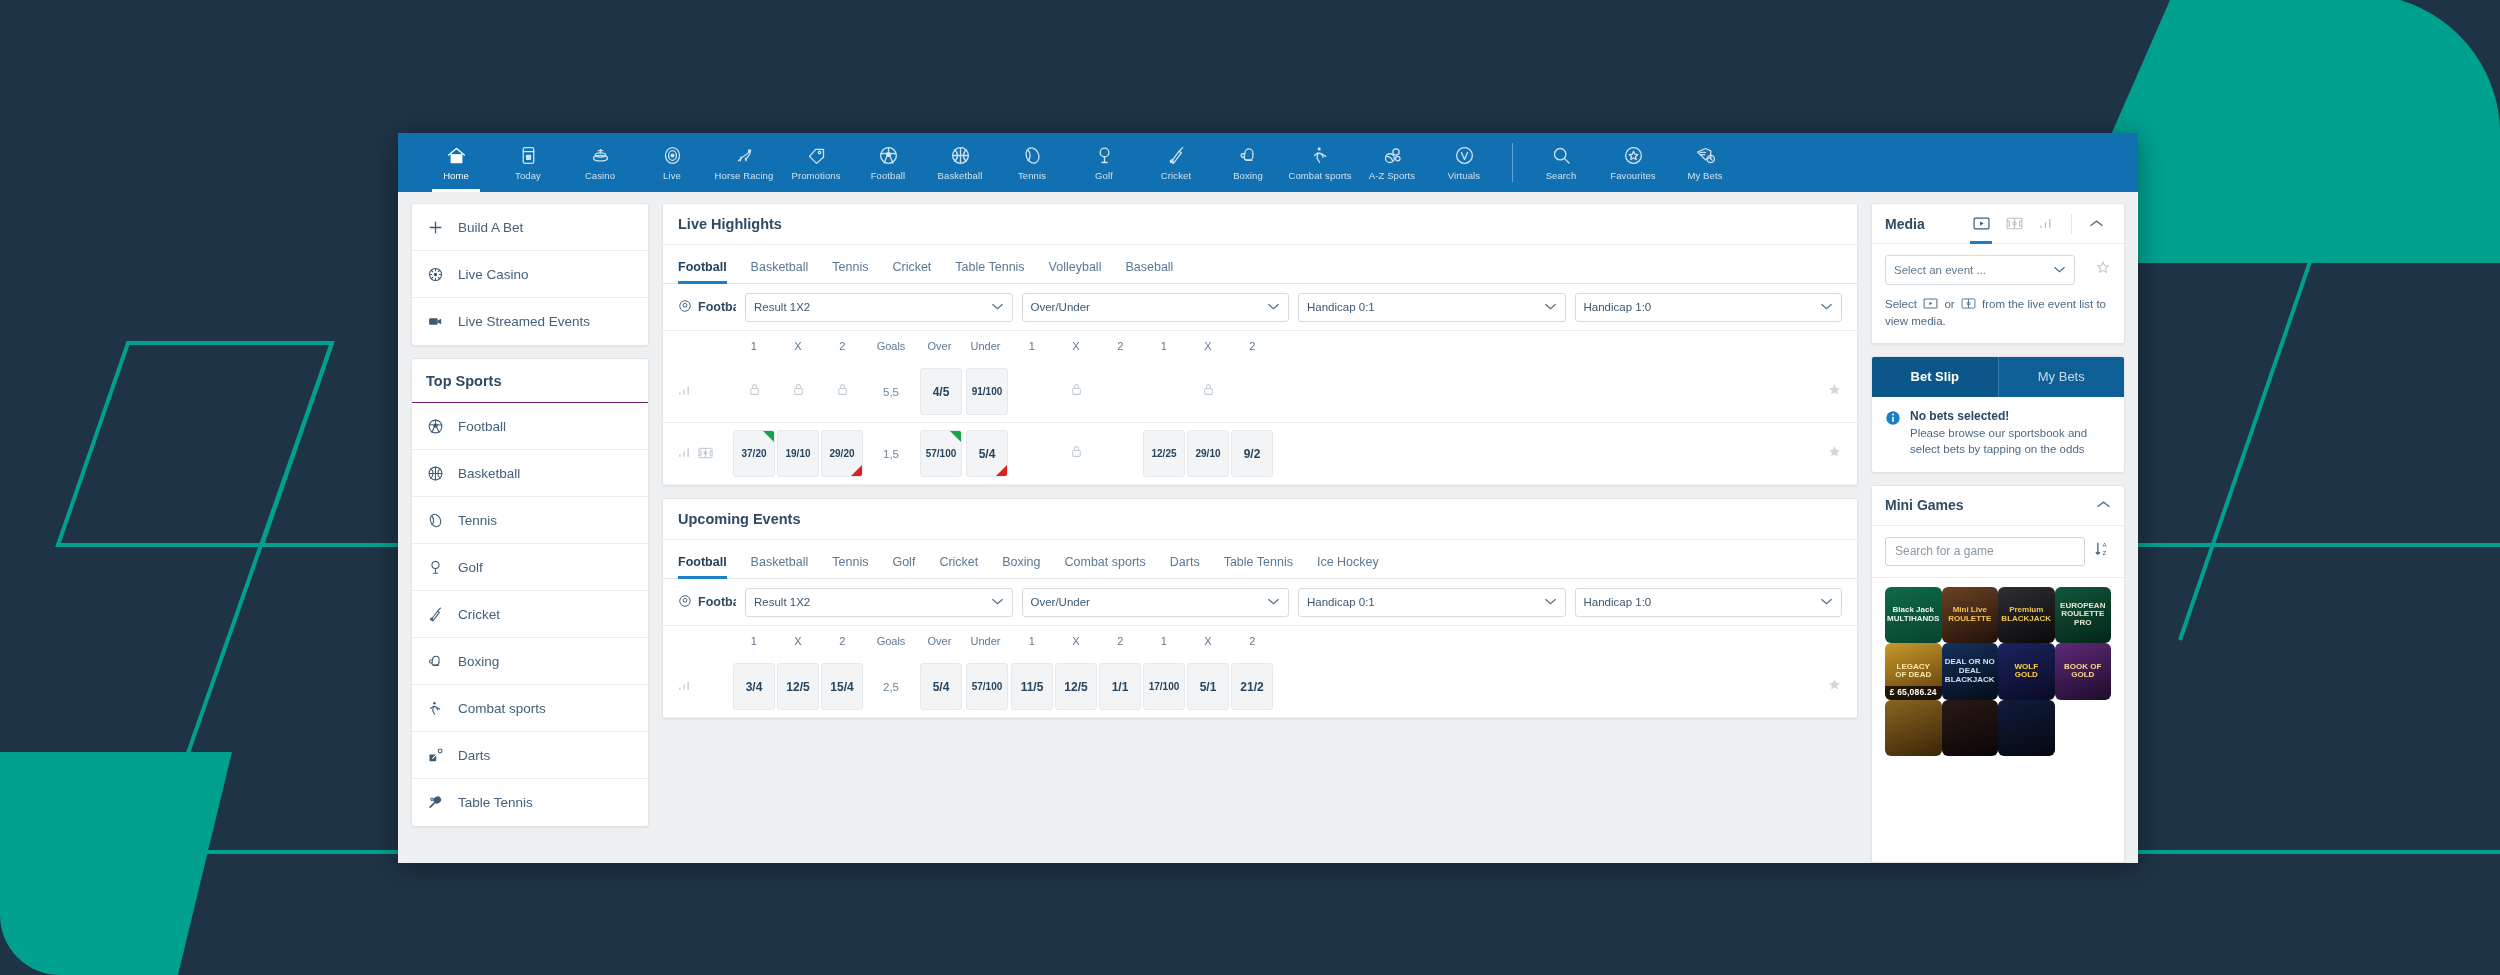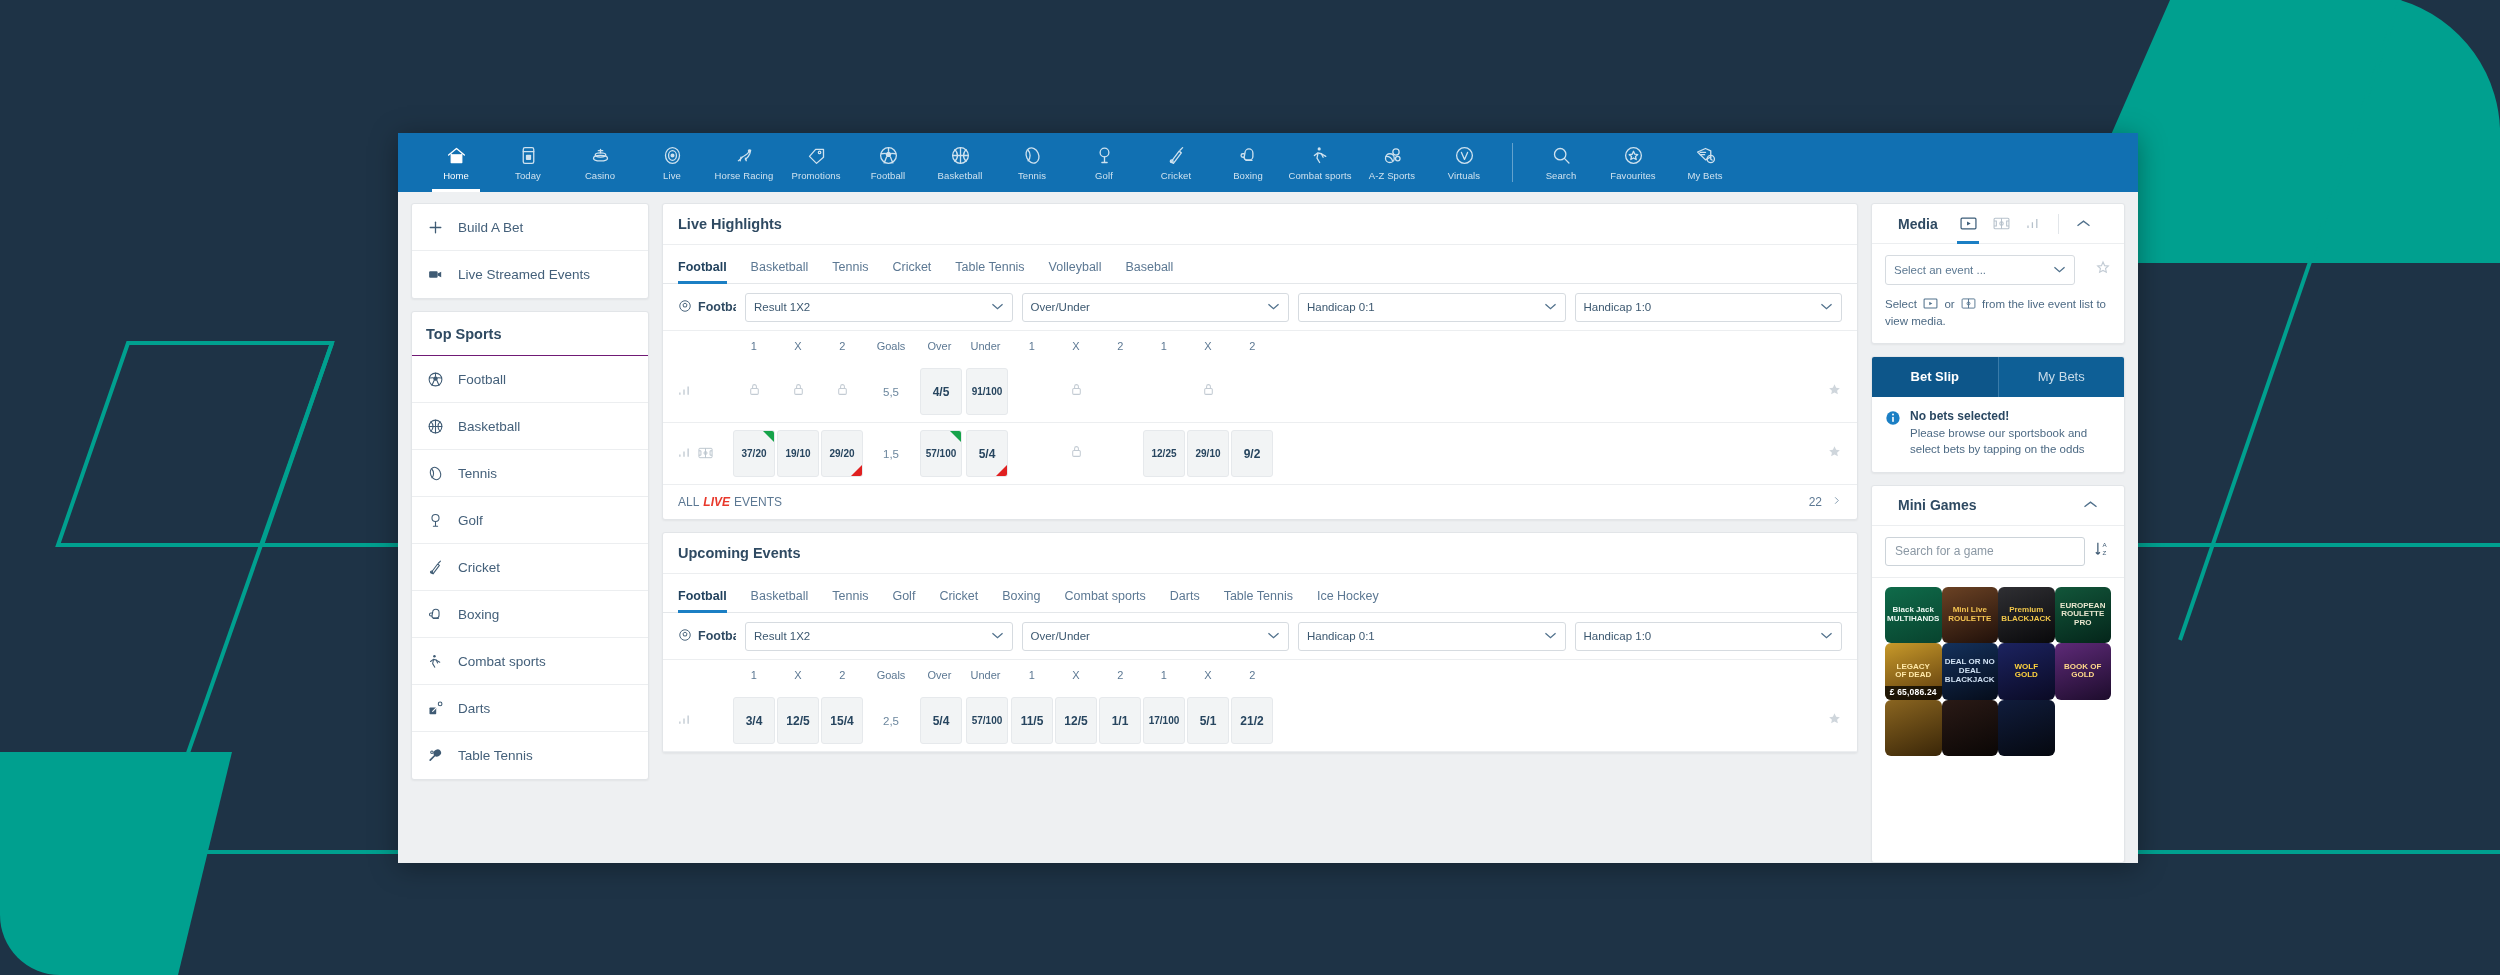--- a/index.html
+++ b/index.html
@@ -154,21 +154,21 @@
   .all-live {
     height: 34px; display: flex; align-items: center;
     padding: 0 15px; font-size: 12px; color: #5c7893; cursor: pointer;
   }
   .all-live .live-word { color: #e8392c; font-weight: bold; font-style: italic; margin: 0 4px; }
   .all-live .cnt { margin-left: auto; display: flex; align-items: center; gap: 9px; color:#5c7893; }
 
   
   #rail { width: 254px; flex: none; display: flex; flex-direction: column; gap: 12px; }
   .rail-head {
-    height: 40px; display: flex; align-items: center; padding: 0 26px;
+    height: 40px; display: flex; align-items: center; padding: 0 13px;
     font-size: 14px; font-weight: bold; color: #2f4a62;
     border-bottom: 1px solid #eceef0; gap: 8px;
   }
   .rail-head .sp { margin-left: auto; }
   .media-tabs { display: flex; align-items: center; gap: 3px; }
   .mt {
     width: 30px; height: 26px; display: flex; align-items: center; justify-content: center;
     color: #b6c1cb; cursor: pointer; position: relative;
   }
   .mt.active { color: #3b5c78; }
@@ -431,20 +431,30 @@
     <div id="sidebar">
       <div class="card" id="quick-links">
           <div class="side-row">
             <span class="side-ico">
               <svg width="17" height="17" viewBox="0 0 24 24" fill="none" stroke="currentColor" stroke-width="1.8" stroke-linecap="round" stroke-linejoin="round">
                 <line x1="12" y1="4.5" x2="12" y2="19.5"></line>
                 <line x1="4.5" y1="12" x2="19.5" y2="12"></line>
               </svg>
             </span>
             <span>Build A Bet</span>
+          </div>
+          <div class="side-row">
+            <span class="side-ico">
+              <svg width="17" height="17" viewBox="0 0 24 24" fill="none" stroke="currentColor" stroke-width="1.5" stroke-linecap="round" stroke-linejoin="round">
+                <circle cx="12" cy="12" r="8.5"></circle>
+                <circle cx="12" cy="12" r="1.6" fill="currentColor"></circle>
+                <path d="M12 3.5v3M12 17.5v3M3.5 12h3M17.5 12h3M6 6l2.2 2.2M18 18l-2.2-2.2M18 6l-2.2 2.2M6 18l2.2-2.2"></path>
+              </svg>
+            </span>
+            <span>Live Casino</span>
           </div>
           <div class="side-row">
             <span class="side-ico">
               <svg width="17" height="17" viewBox="0 0 24 24" fill="none" stroke="currentColor" stroke-width="1.5" stroke-linecap="round" stroke-linejoin="round">
                 <rect x="3" y="7.5" width="12" height="9" rx="1.5" fill="currentColor" stroke="none"></rect>
                 <path d="M15 10.5l5-2.5v8l-5-2.5z" fill="currentColor" stroke="none"></path>
               </svg>
             </span>
             <span>Live Streamed Events</span>
           </div>
@@ -696,33 +706,20 @@
               <div class="cellgrp" style="width:132px;flex:none;justify-content:space-around">
                 <div class="odd small">12/25</div>
                 <div class="odd small">29/10</div>
                 <div class="odd">9/2</div>
               </div>
               <span class="star"><svg width="15" height="15" viewBox="0 0 24 24" fill="#cfd6dc">
   <path d="M12 3.5l2.6 5.6 5.9.7-4.4 4 1.3 5.9L12 16.7 6.6 19.7l1.3-5.9-4.4-4 5.9-.7z"></path>
                 </svg></span>
             </div>
           </div>
-        <div class="all-live">
-          <span>ALL</span>
-          <span class="live-word">LIVE</span>
-          <span>EVENTS</span>
-          <span class="cnt">
-            <span>22</span>
-            <span>
-              <svg width="11" height="13" viewBox="0 0 24 24" fill="none" stroke="#6f8aa2" stroke-width="1.8">
-                <path d="M9 5l7 7-7 7"></path>
-              </svg>
-            </span>
-          </span>
-        </div>
       </div>
 
       <div class="card">
         <div class="panel-title">Upcoming Events</div>
         <div class="tabs" id="ue-tabs">
             <div class="tab active">Football</div>
             <div class="tab">Basketball</div>
             <div class="tab">Tennis</div>
             <div class="tab">Golf</div>
             <div class="tab">Cricket</div>

